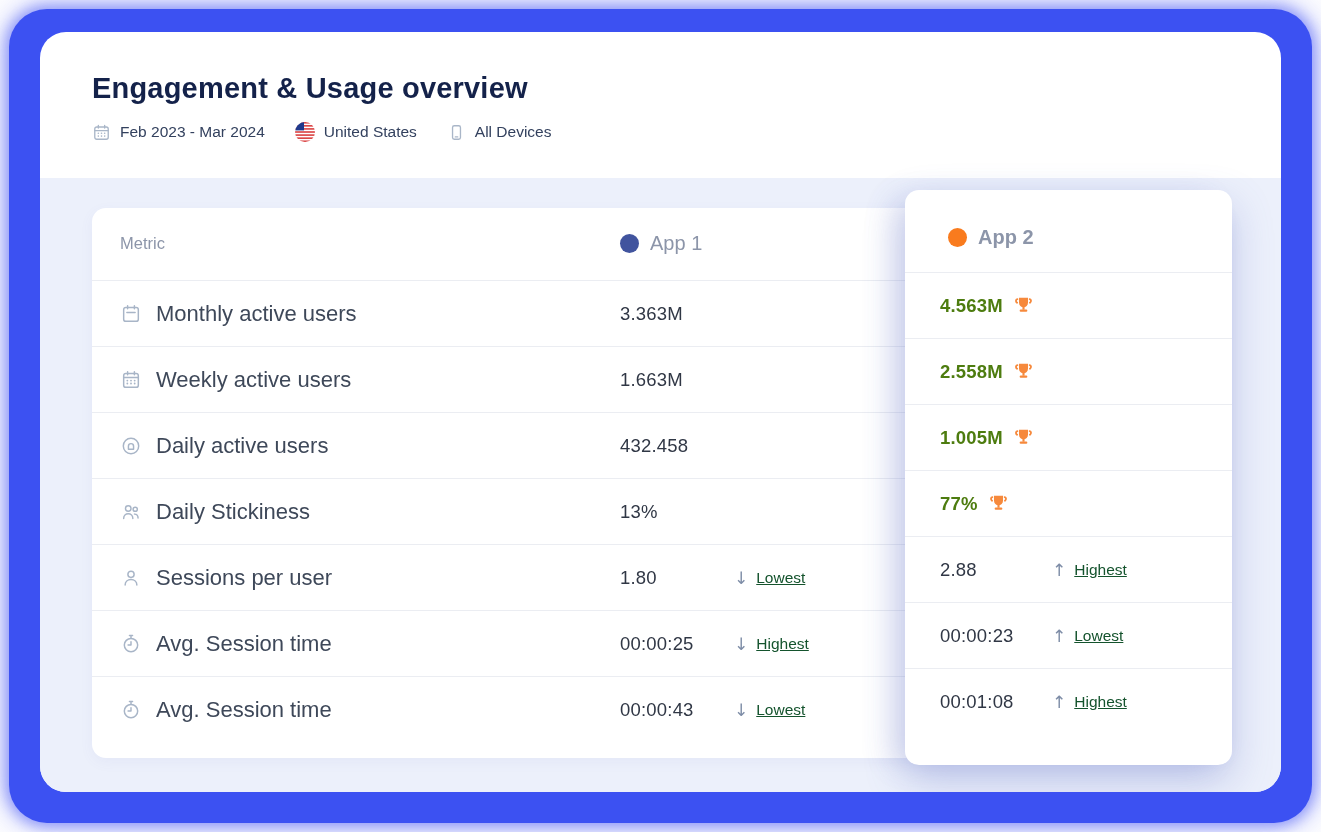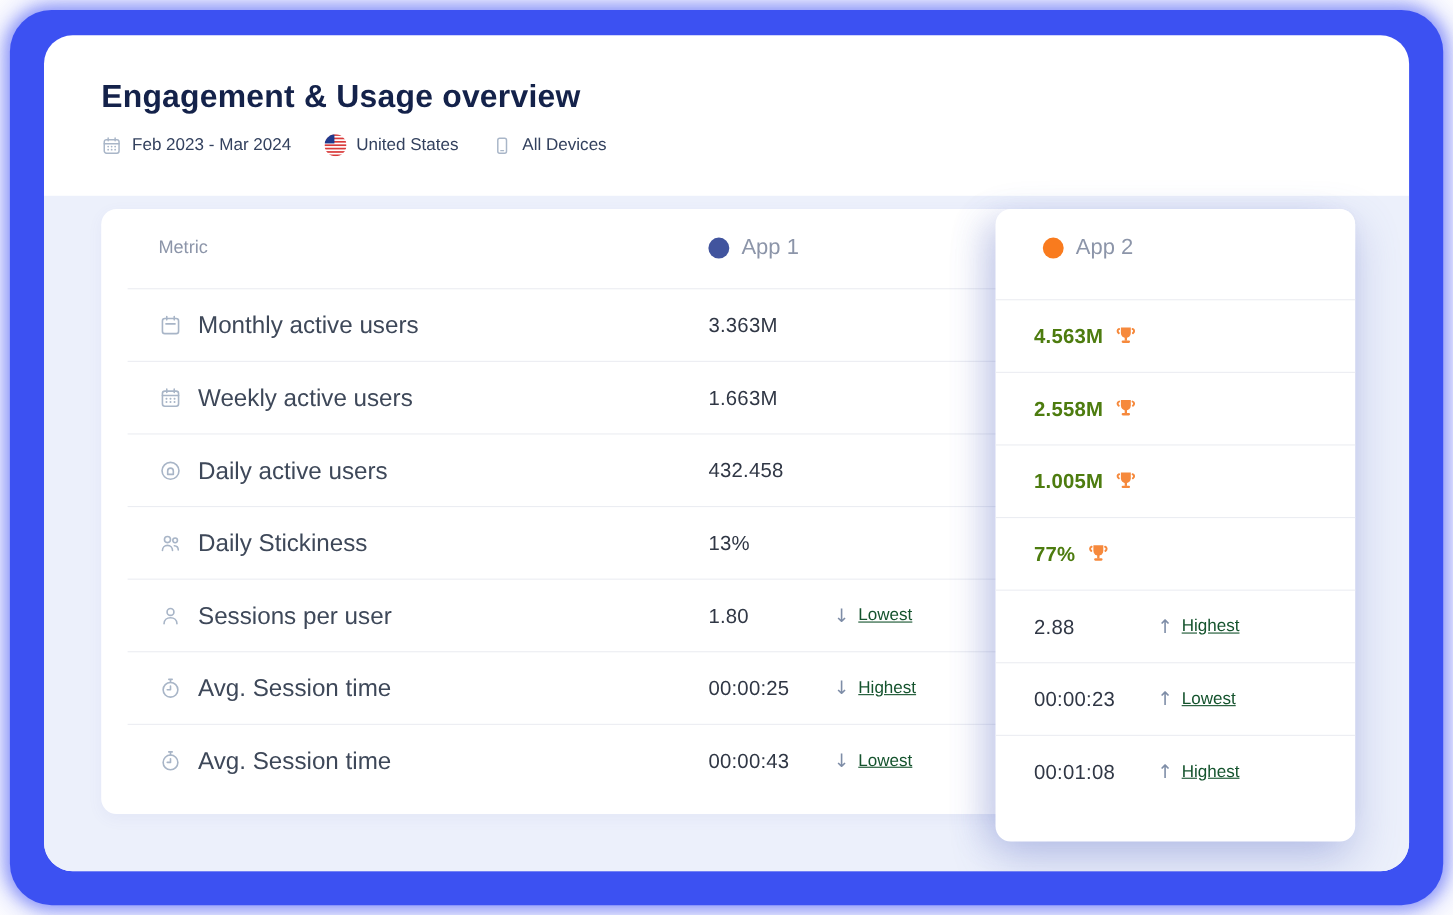--- a/index.html
+++ b/index.html
@@ -29,35 +29,34 @@
   .meta-item .lbl { font-size:15.5px; font-weight:500; color:#33415E; }
   .meta-item svg { display:block; }
 
   
   .body { position:absolute; left:0; top:146px; right:0; bottom:0; background:#ECF0FB; }
 
   .table-card {
     position:absolute; background:#fff; border-radius:14px;
   }
   .main-card {
-    left:52px; top:12px; width:1140px; height:550px;
+    left:52px; top:30px; width:1140px; height:550px;
     box-shadow:0 4px 14px rgba(96,110,180,.06);
-    padding-left:24px;
   }
   .app2-card {
     left:865px; top:12px; width:327px; height:575px; z-index:2;
     box-shadow:0 16px 40px rgba(90,107,196,.30), -18px 4px 30px -6px rgba(90,107,196,.18);
   }
 
   .t-header { position:relative; height:72px; }
   .t2-header { position:relative; height:82px; }
   .metric-head { position:absolute; left:28px; top:26px; font-size:16.5px; color:#8C95A9; }
   .app-head { position:absolute; display:flex; align-items:center; gap:11px; }
   .main-card .app-head { left:528px; top:24px; }
-  .app2-card .app-head { left:43px; top:24px; }
+  .app2-card .app-head { left:43px; top:36px;font-weight:bold; }
   .dot { width:19px; height:19px; border-radius:50%; }
   .app-head .lbl { font-size:20px; color:#8C95A9; }
 
   .row { position:relative; height:66px; border-top:1px solid #EBEDF2; }
 
   .metric-cell { position:absolute; left:28px; top:0; height:100%; display:flex; align-items:center; gap:14px; }
   .metric-cell svg { display:block; }
   .metric-lbl { font-size:22px; color:#3E4859; }
 
   .val { font-size:18.5px; color:#303745; letter-spacing:.2px; }

